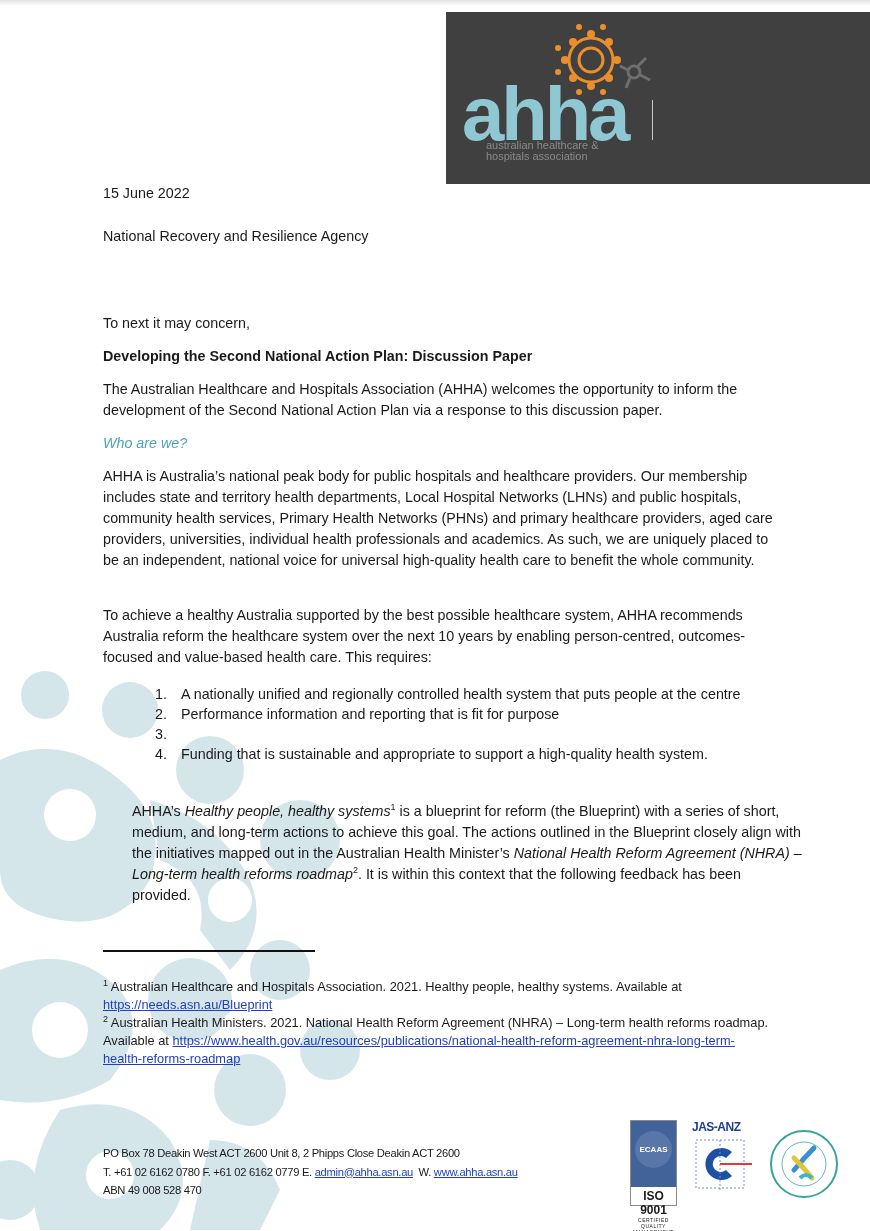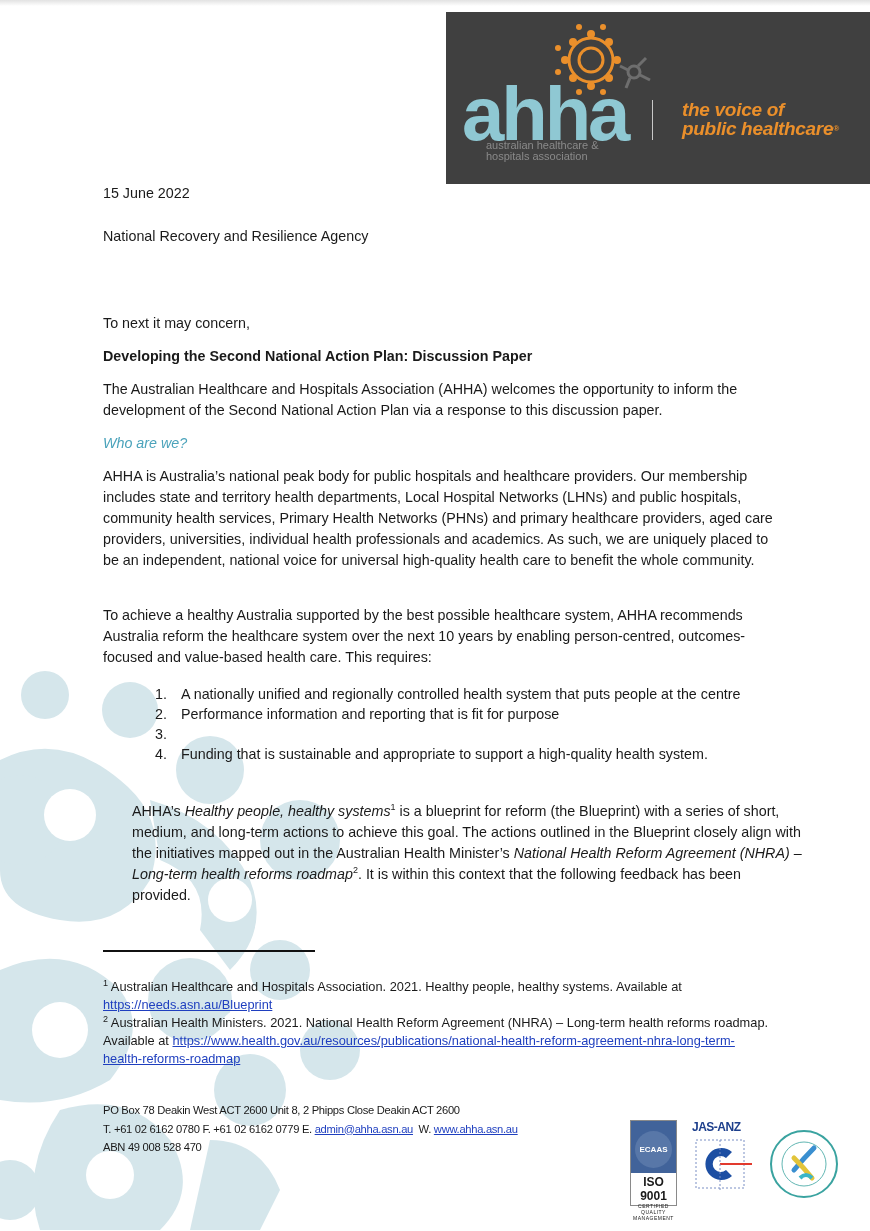--- a/index.html
+++ b/index.html
@@ -24,24 +24,24 @@
     .about { top: 466px; width: 670px; }
     .achieve { top: 605px; width: 670px; }
     .list { position: absolute; left: 155px; top: 684px; width: 600px; font-size: 14.3px; line-height: 20px; list-style: none; }
     .list li { display: flex; }
     .list .num { width: 26px; flex: none; }
     .blueprint { top: 801px; width: 670px; margin-left: 29px; }
     sup.fn { font-size: 9px; vertical-align: super; line-height: 0; }
     .fn-rule { position: absolute; left: 103px; top: 950px; width: 212px; height: 2px; background: #111; }
     .footnotes { position: absolute; left: 103px; top: 978px; width: 670px; font-size: 12.8px; line-height: 18px; }
     a.link { color: #1f3fbf; text-decoration: underline; }
-    .contact { position: absolute; left: 103px; top: 1101px; font-size: 11.2px; line-height: 18.5px; letter-spacing: -0.3px; color: #1a1a1a; }
+    .contact { position: absolute; left: 103px; top: 1144px; font-size: 11.2px; line-height: 18.5px; letter-spacing: -0.3px; color: #1a1a1a; }
     .cert { position: absolute; top: 1120px; }
     .ecaas { left: 630px; width: 47px; height: 86px; border: 1px solid #8a8a8a; background: #fff; }
-    .ecaas-top { width: 100%; height: 52px; background: #41639a; position: relative; }
+    .ecaas-top { width: 100%; height: 66px; background: #41639a; position: relative; }
     .ecaas-circle { position: absolute; left: 4px; top: 10px; width: 37px; height: 37px; border-radius: 50%; background: #5877a8; color: #fff; font-size: 8px; font-weight: bold; text-align: center; line-height: 37px; }
     .ecaas-iso { font-size: 12px; text-align: center; font-weight: bold; margin-top: 2px; }
     .ecaas-small { font-size: 5px; text-align: center; letter-spacing: 0.5px; line-height: 6px; }
     .jas { left: 692px; width: 62px; height: 82px; }
     .jas-title { font-size: 12px; font-weight: bold; color: #1d3f8c; letter-spacing: -0.5px; }
     .charity { left: 768px; top: 1128px; width: 72px; height: 72px; }
   </style>
 </head>
 <body>
 
@@ -103,24 +103,20 @@
       <line x1="84" y1="56" x2="80" y2="66"></line>
       <line x1="82" y1="48" x2="74" y2="44"></line>
     </g>
   </svg>
   <div class="logo-ahha">ahha</div>
   <div class="logo-sub">
     <div>australian healthcare &amp;</div>
     <div>hospitals association</div>
   </div>
   <div class="logo-divider"></div>
-  <div class="tagline">
-    <div>the voice of</div>
-    <div><span>public healthcare</span><sup>®</sup></div>
-  </div>
 </div>
 
 <div class="body-text date">15 June 2022</div>
 <div class="body-text recipient">
   <div>National Recovery and Resilience Agency</div>
 </div>
 <div class="body-text salutation">To next it may concern,</div>
 <div class="body-text subject">Developing the Second National Action Plan: Discussion Paper</div>
 <p class="body-text intro">The Australian Healthcare and Hospitals Association (AHHA) welcomes the opportunity to inform the development of the Second National Action Plan via a response to this discussion paper.</p>
 <div class="body-text heading">Who are we?</div>

